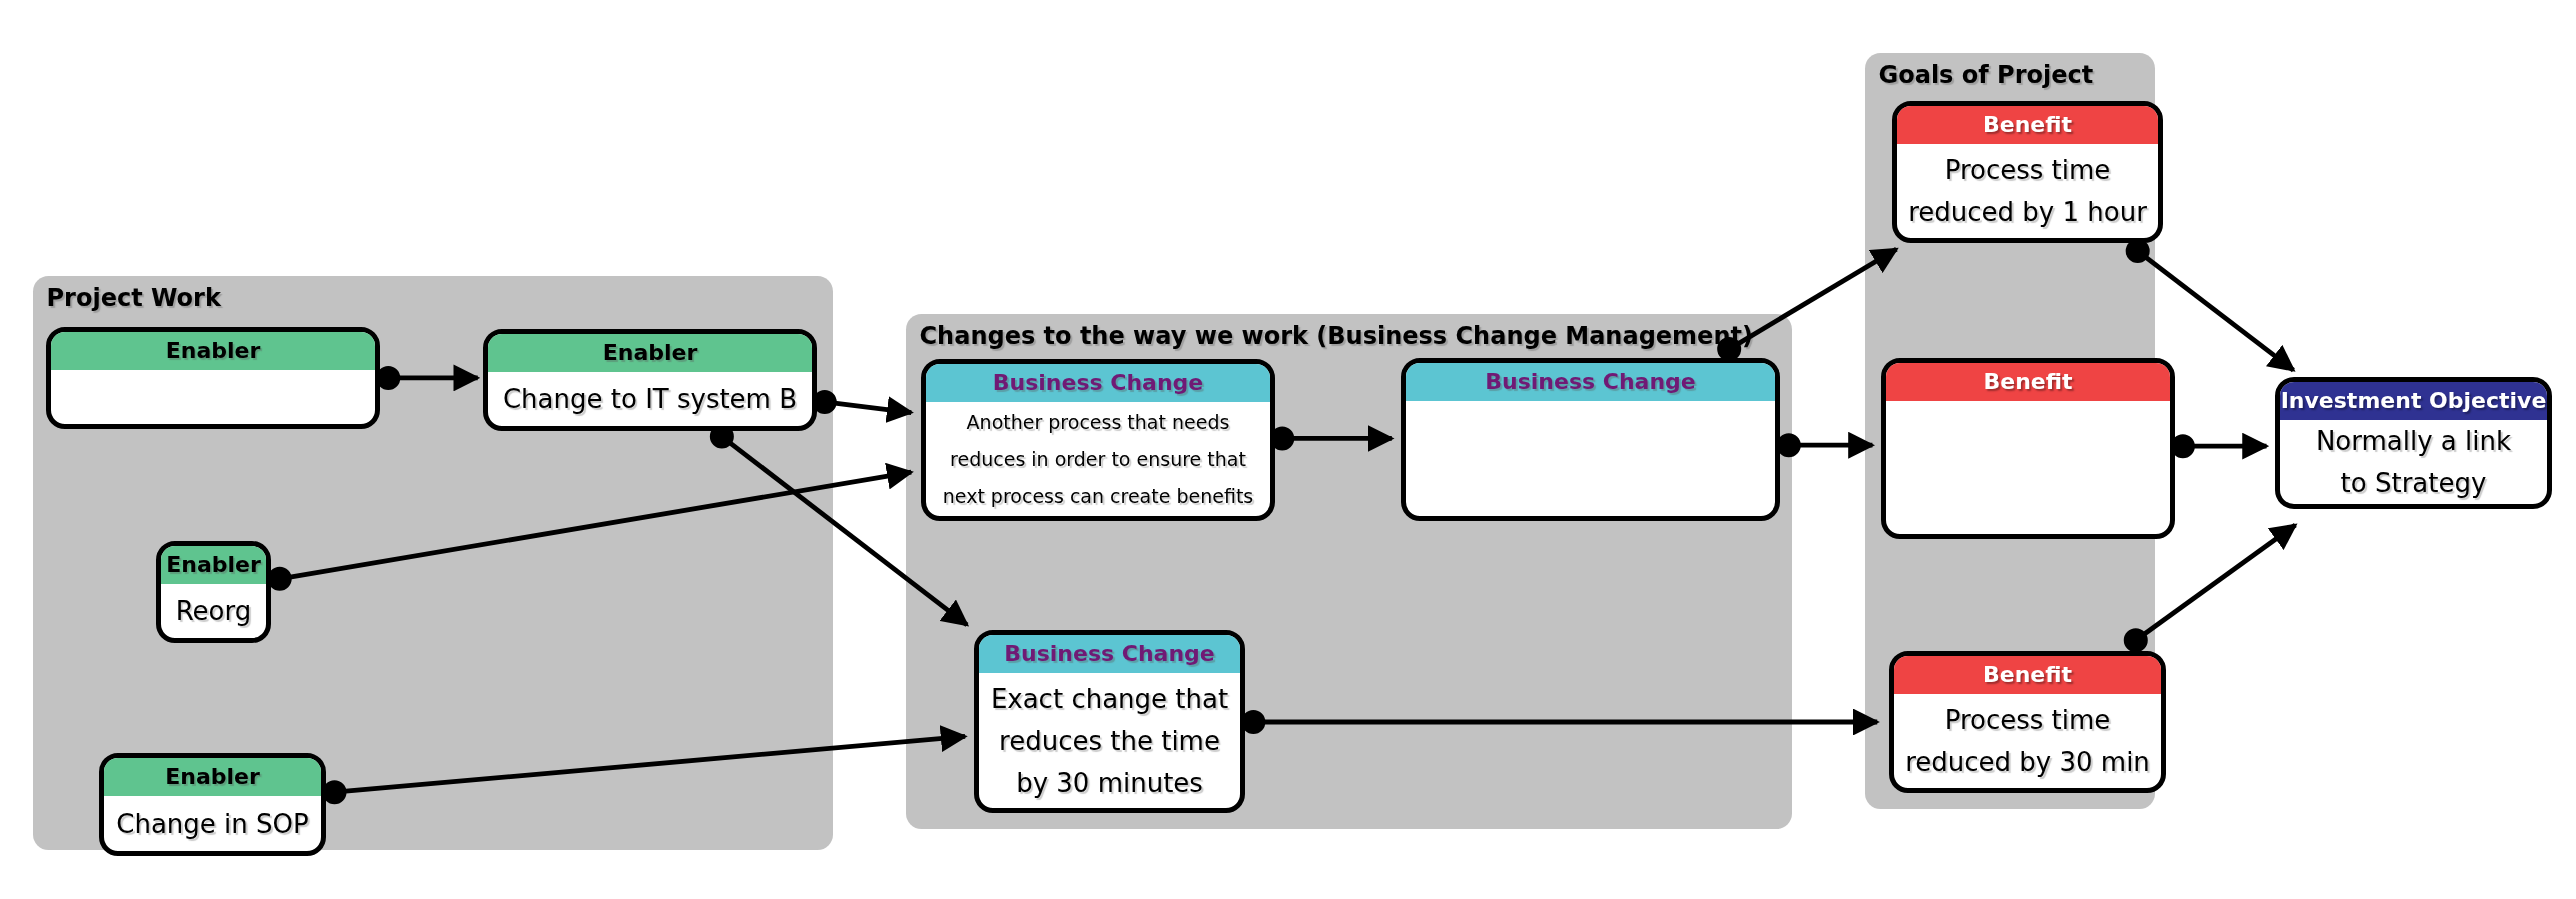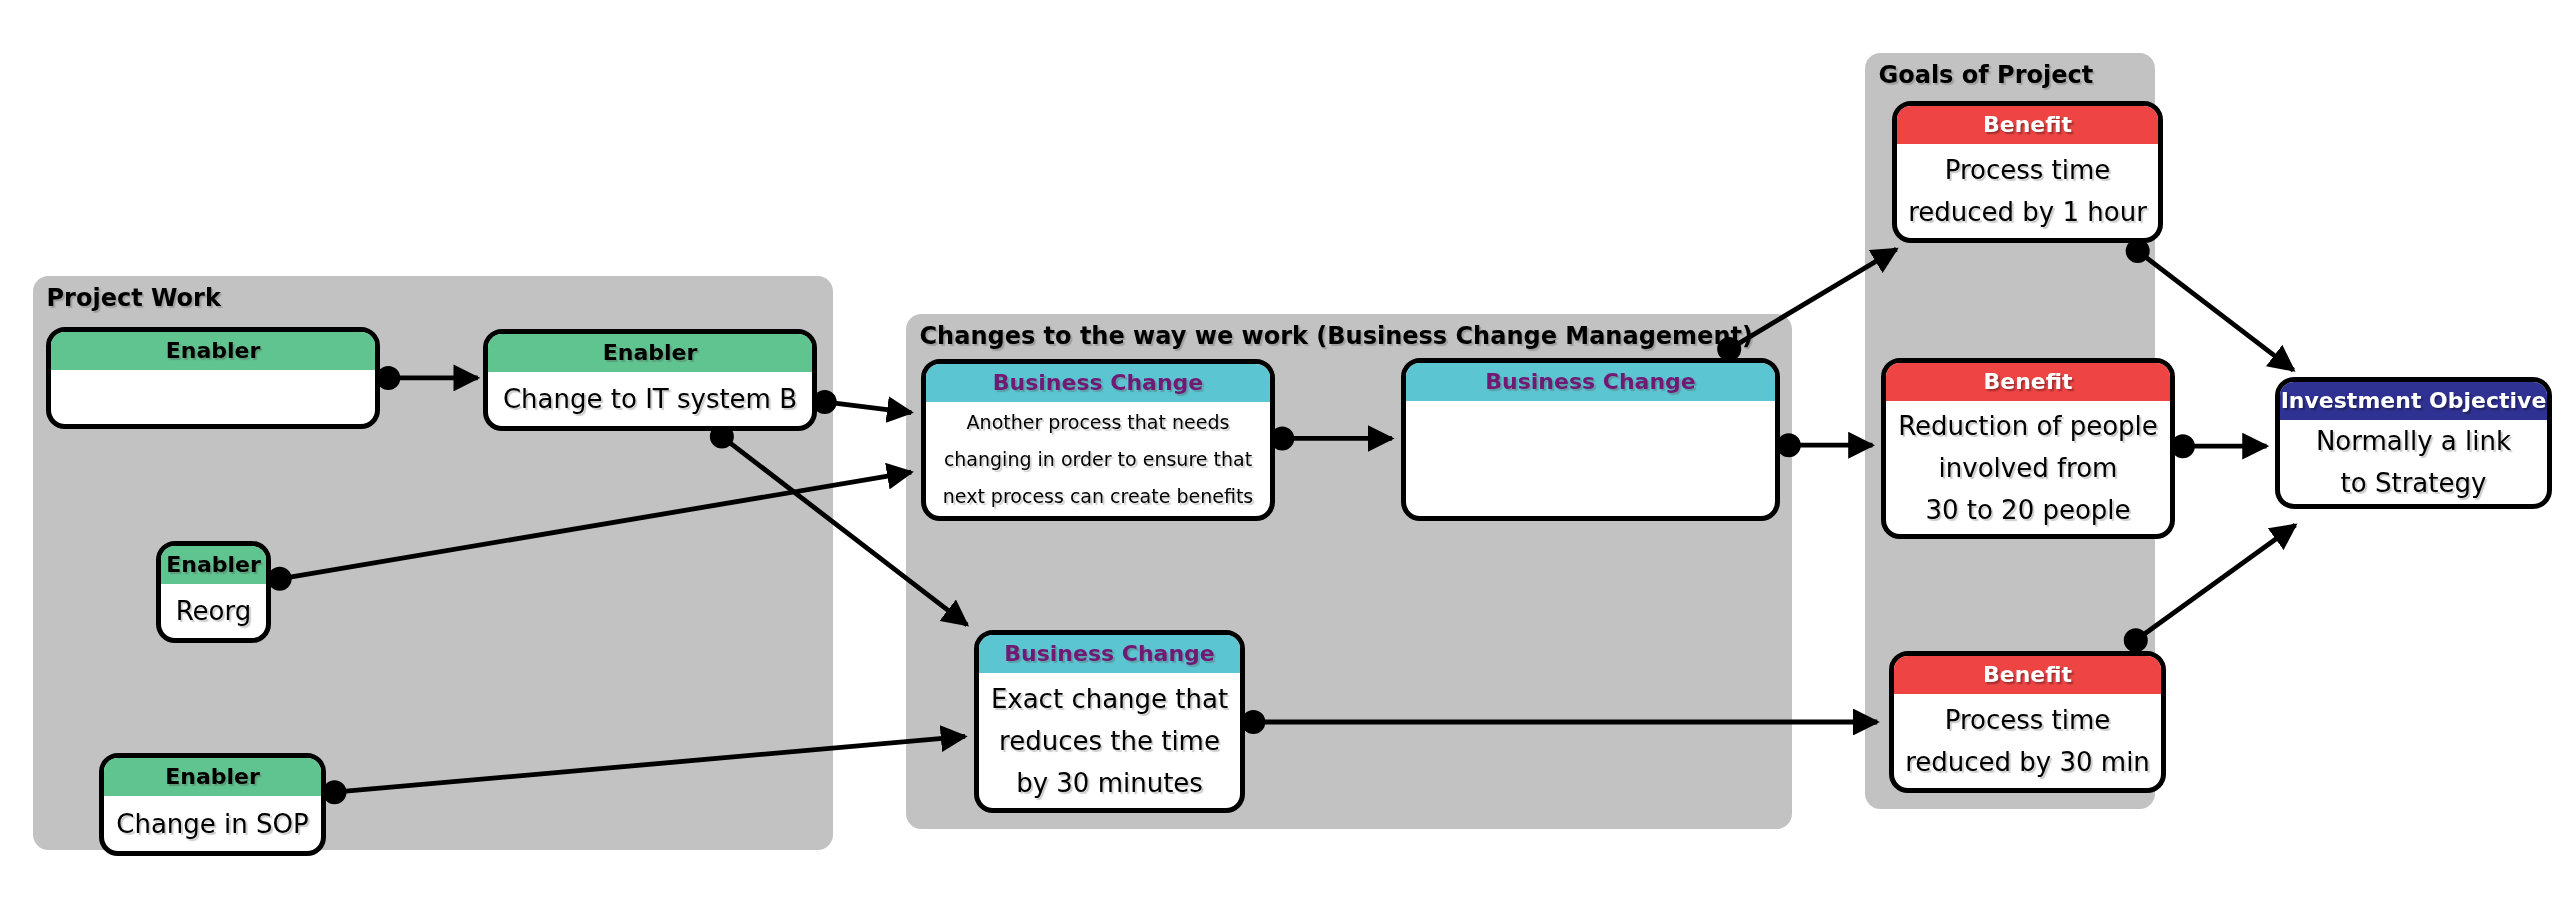--- a/index.html
+++ b/index.html
@@ -115,21 +115,21 @@
   </div>
 
   <div class="node enabler" style="left:99px;top:753px;width:227px;height:103px;">
     <div class="node-header">Enabler</div>
     <div class="node-body">Change in SOP</div>
   </div>
 
   <div class="node business-change small-body" style="left:921px;top:359px;width:354px;height:162px;">
     <div class="node-header">Business Change</div>
     <div class="node-body">Another process that needs
-changing in order to ensure that
+reduces in order to ensure that
 next process can create benefits</div>
   </div>
 
   <div class="node business-change small-body" style="left:1401px;top:358px;width:379px;height:163px;">
     <div class="node-header">Business Change</div>
   </div>
 
   <div class="node business-change" style="left:974px;top:630px;width:271px;height:183px;">
     <div class="node-header">Business Change</div>
     <div class="node-body">Exact change that
@@ -138,23 +138,20 @@
   </div>
 
   <div class="node benefit" style="left:1892px;top:101px;width:271px;height:142px;">
     <div class="node-header">Benefit</div>
     <div class="node-body">Process time
 reduced by 1 hour</div>
   </div>
 
   <div class="node benefit" style="left:1881px;top:358px;width:294px;height:181px;">
     <div class="node-header">Benefit</div>
-    <div class="node-body">Reduction of people
-involved from
-30 to 20 people</div>
   </div>
 
   <div class="node benefit" style="left:1889px;top:651px;width:277px;height:142px;">
     <div class="node-header">Benefit</div>
     <div class="node-body">Process time
 reduced by 30 min</div>
   </div>
 
   <div class="node investment" style="left:2275px;top:377px;width:277px;height:132px;">
     <div class="node-header">Investment Objective</div>

